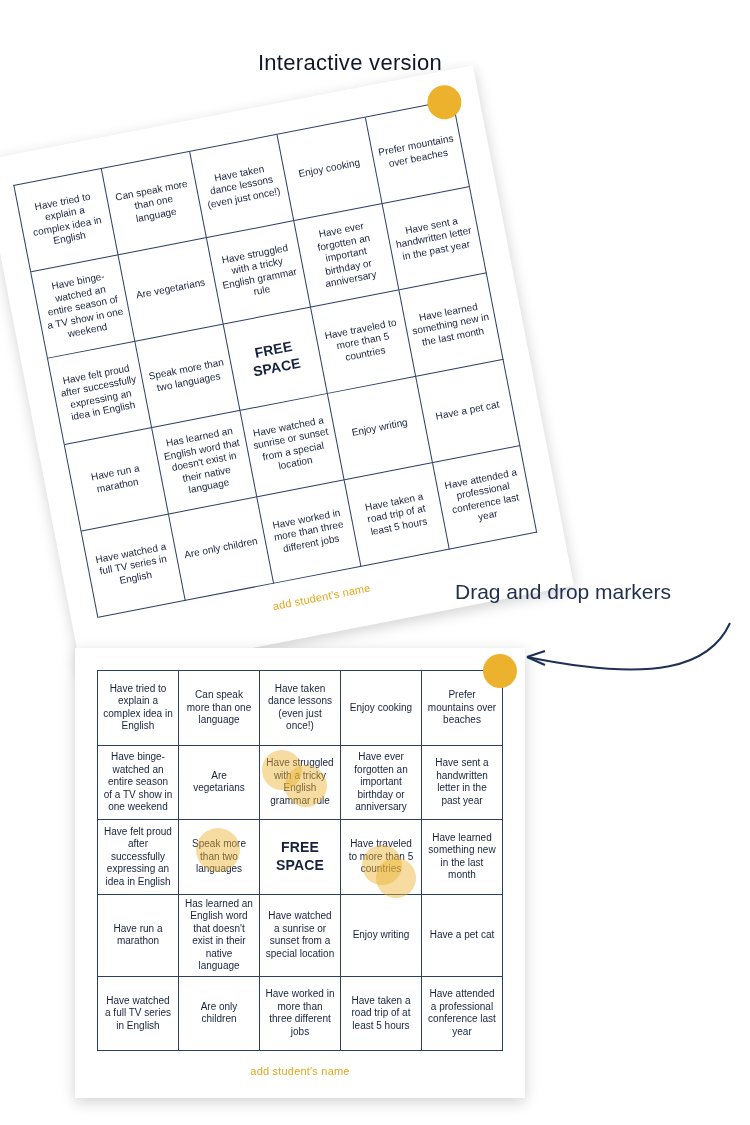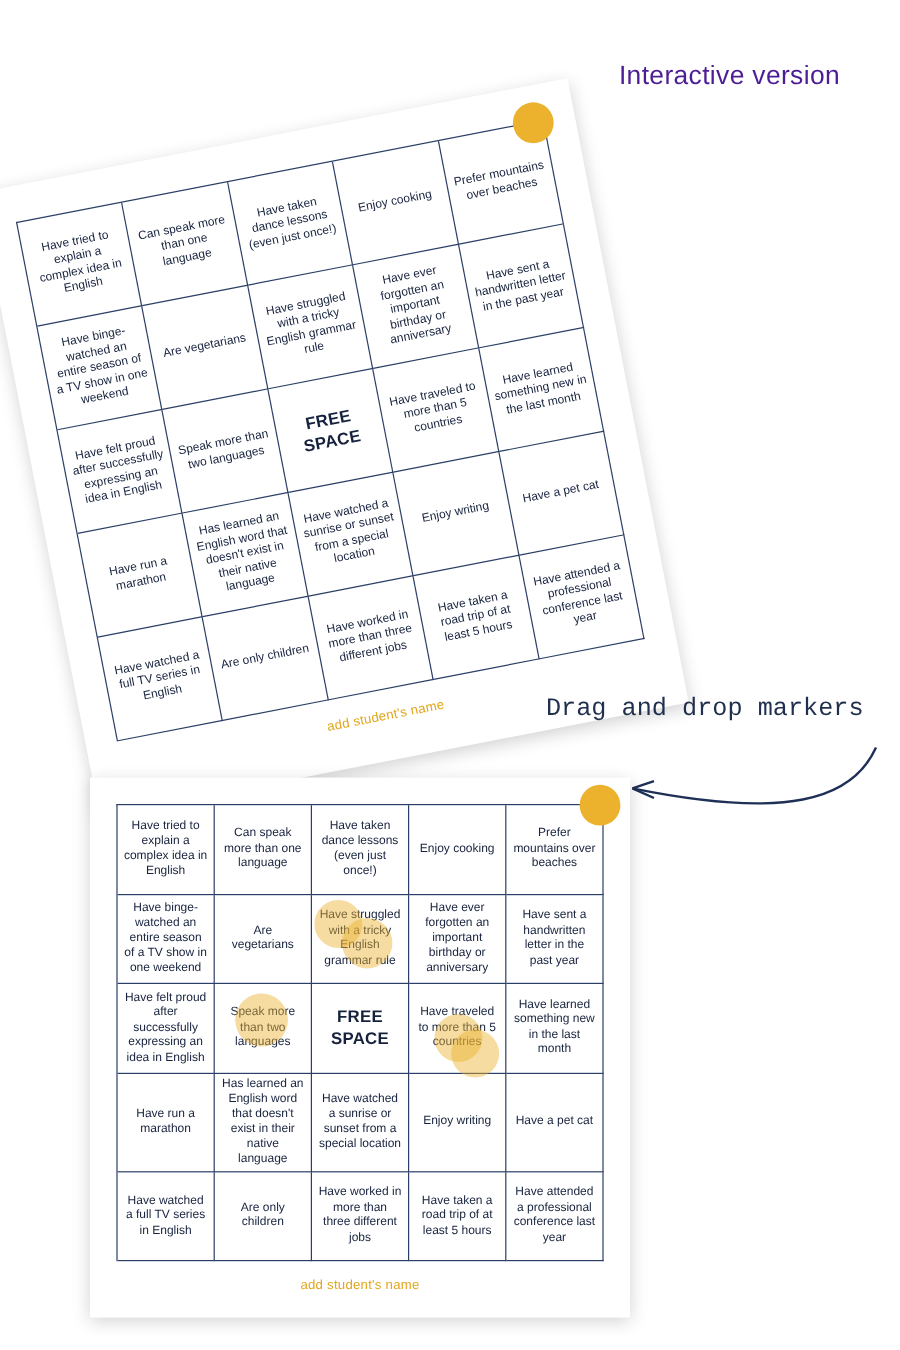--- a/index.html
+++ b/index.html
@@ -14,23 +14,23 @@
     overflow: hidden;
     font-family: "Liberation Sans", sans-serif;
     color: #1f3057;
   }
 
   .page-title {
     position: absolute;
     top: 50px;
     left: 0;
     width: 700px;
-    text-align: right;
+    text-align: center;
     font-size: 22px;
-    color: #4c1d95;
+    color: #0f172a;
     letter-spacing: 0.3px;
   }
 
   
   .card {
     background: #ffffff;
     box-shadow: 0 4px 14px rgba(0,0,0,0.18);
     box-sizing: border-box;
   }
   .grid {
@@ -124,21 +124,20 @@
   #blob2 { width: 42px; height: 42px; left: 285px; top: 765px; }
   #blob3 { width: 44px; height: 44px; left: 196px; top: 828px; }
   #blob4 { width: 40px; height: 40px; left: 362px; top: 845px; }
   #blob5 { width: 40px; height: 40px; left: 376px; top: 858px; }
 
   
   .annotation {
     position: absolute;
     font-size: 21px;
     color: #1f2f4d;
-    font-family: Liberation Mono, monospace;
   }
   #anno-drag { left: 455px; top: 580px; }
   #arrow-svg {
     position: absolute;
     left: 505px;
     top: 605px;
     width: 230px;
     height: 80px;
   }
 </style>

